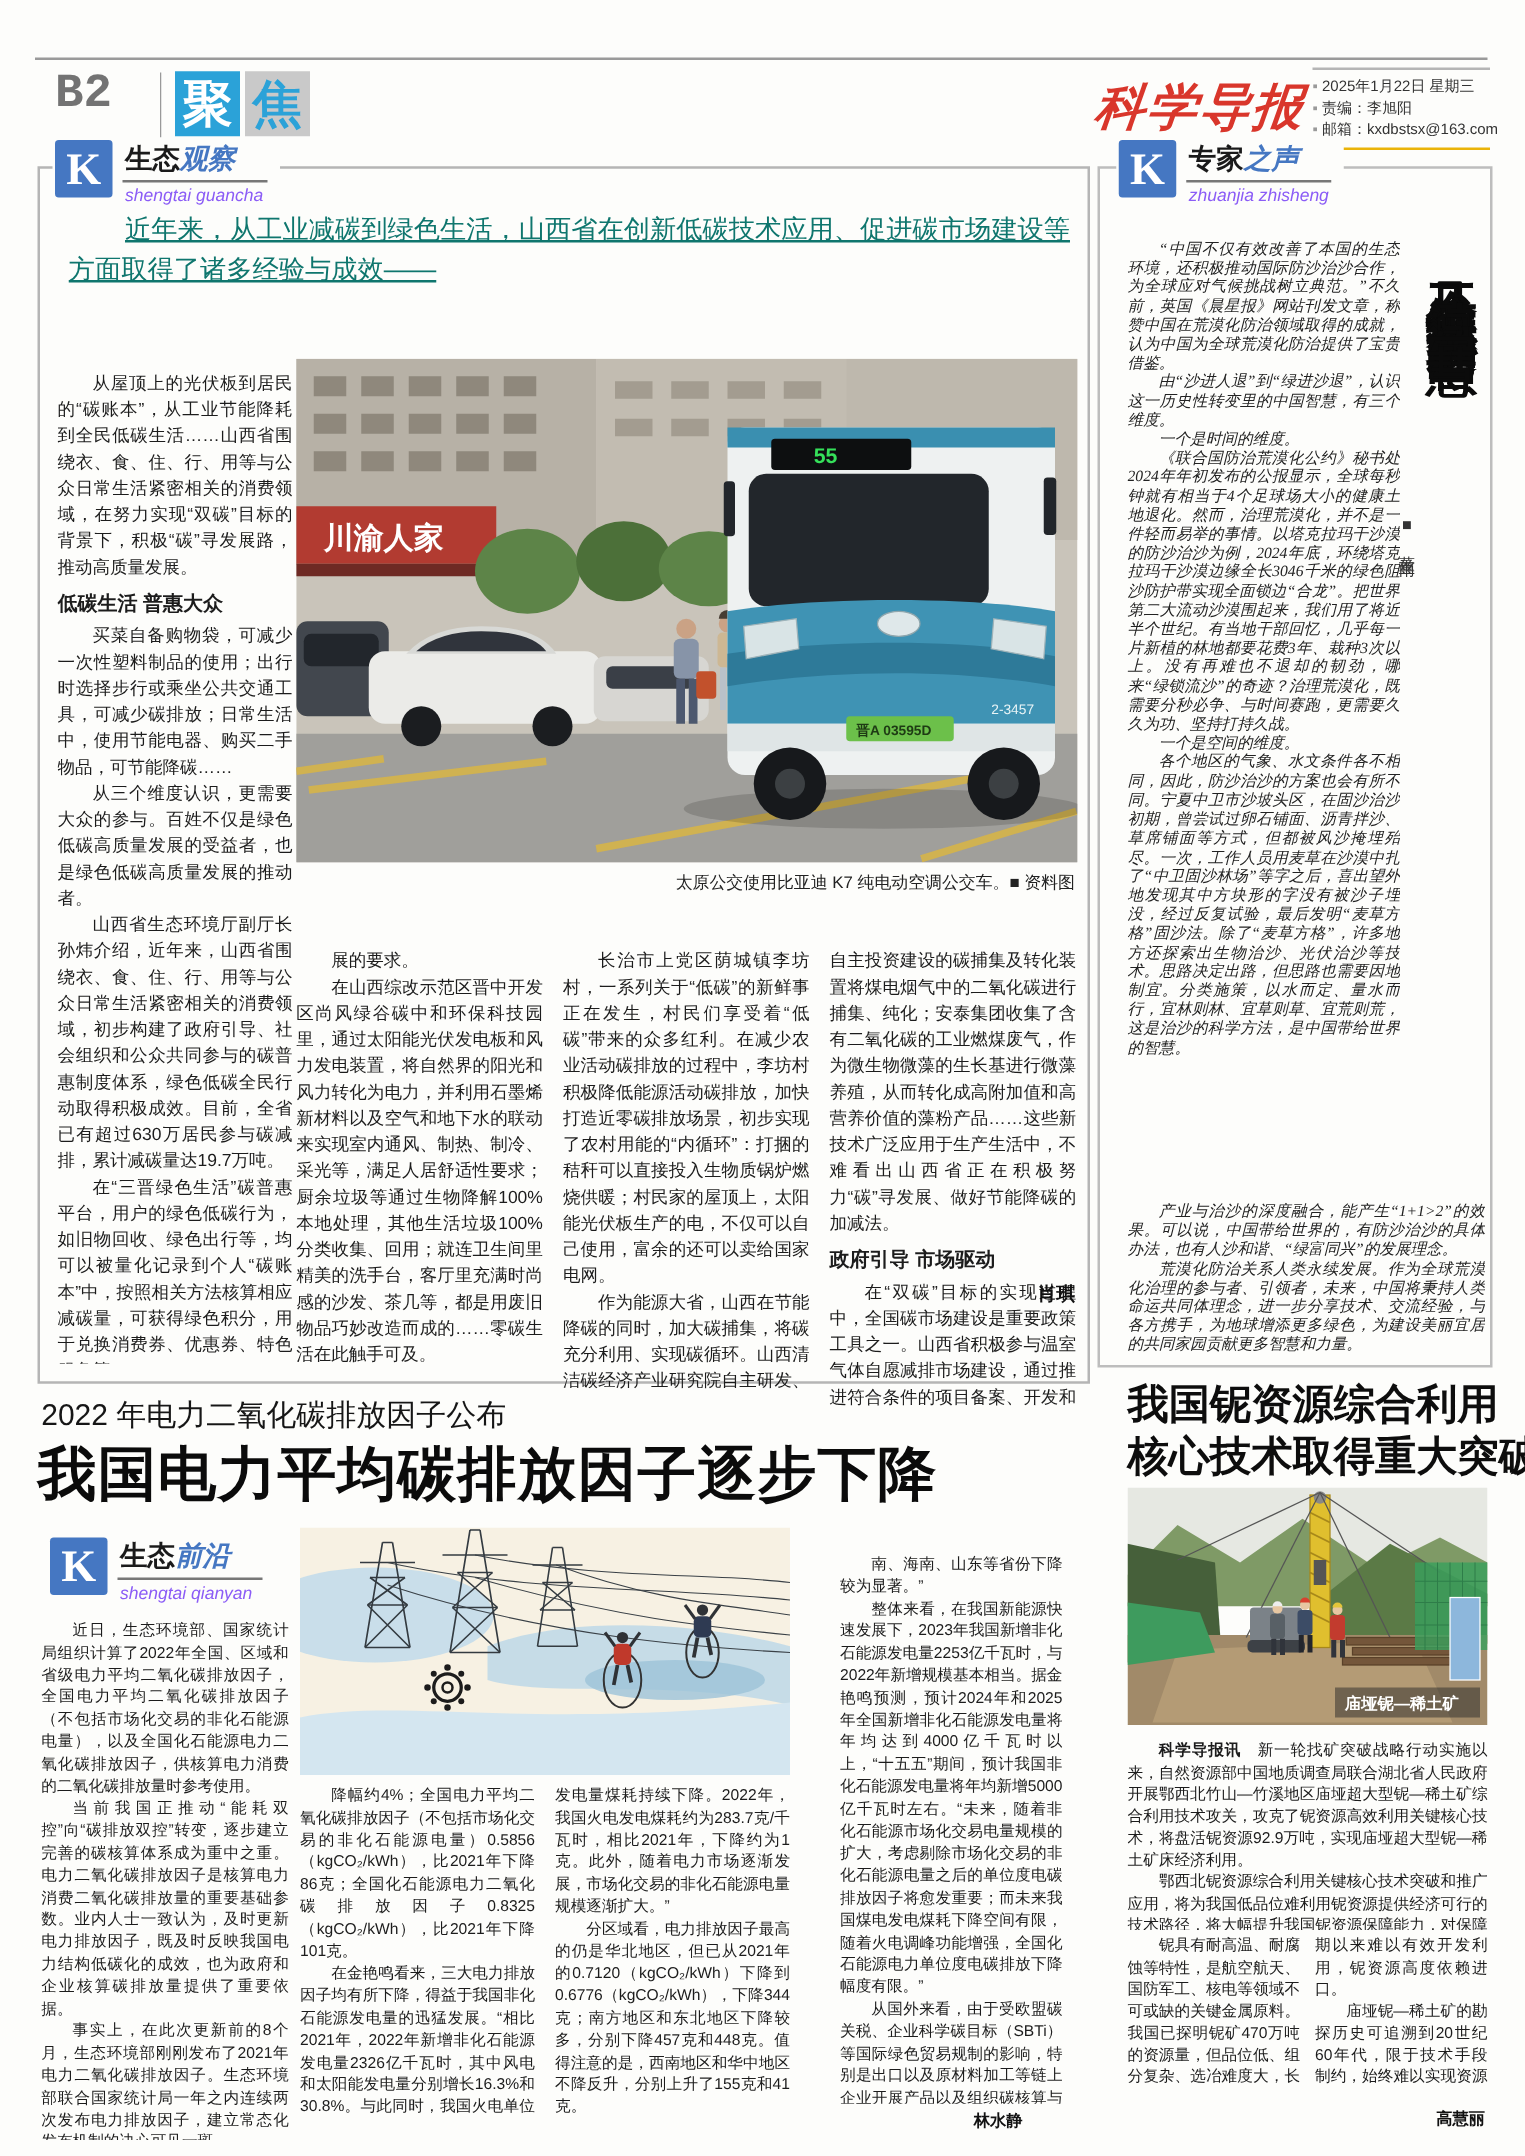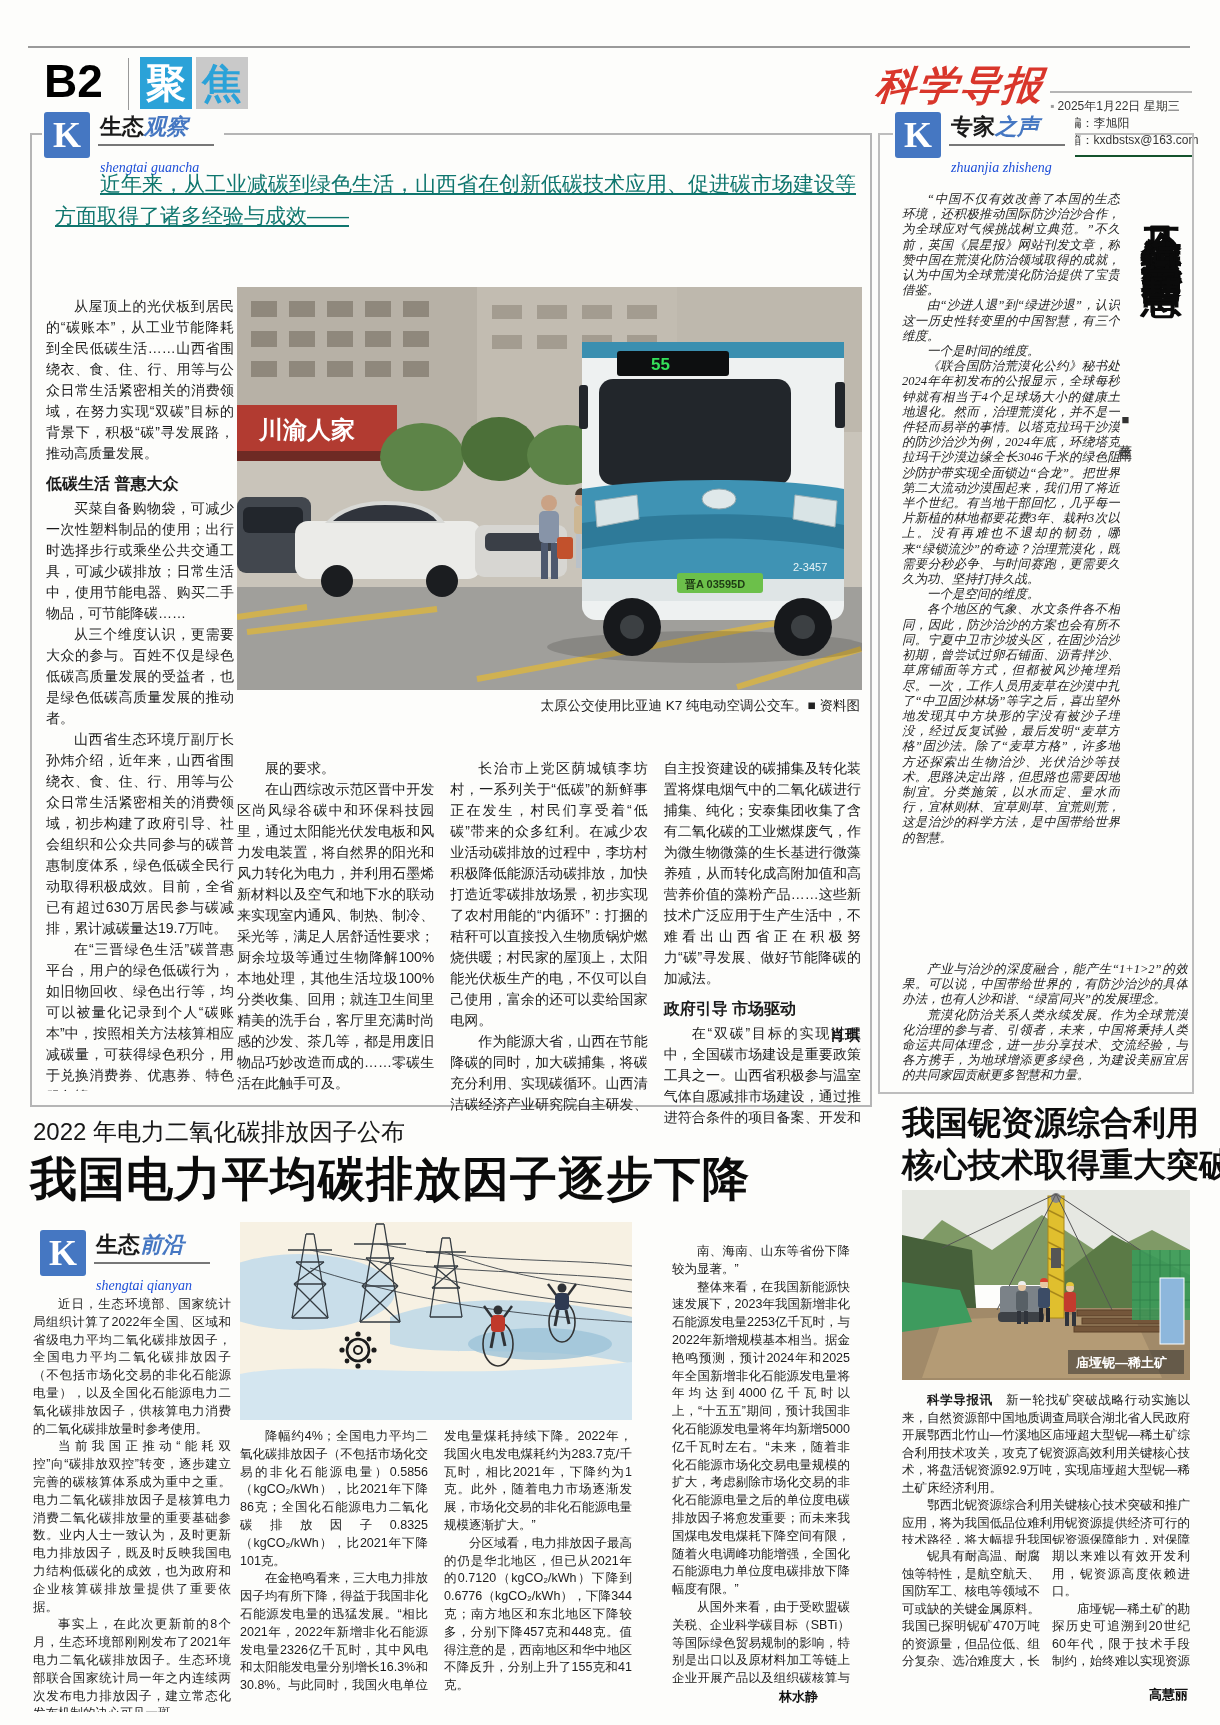--- a/index.html
+++ b/index.html
@@ -1,40 +1,40 @@
 <!DOCTYPE html>
 <html><head>
 <meta charset="utf-8">
 <style>
   html,body{margin:0;padding:0;background:#e9e9e6;}
   .page{position:relative;width:1220px;height:1725px;background:#fdfdfb;margin:0 auto;
         font-family:"Liberation Sans","DejaVu Sans",sans-serif;color:#1a1a1a;overflow:hidden;}
   .abs{position:absolute;}
   
   .top-rule{left:28px;top:46px;width:1162px;height:2px;background:#9a9a9a;}
-  .page-no{left:44px;top:54px;font-family:Liberation Sans, sans-serif;font-size:46px;font-weight:bold;color:#000000;}
+  .page-no{left:44px;top:54px;font-family:Liberation Mono, monospace;font-size:38px;font-weight:bold;color:#737373;}
   .hdr-sep{left:128px;top:58px;width:1px;height:52px;background:#999;}
   .focus-badge{left:140px;top:57px;display:flex;gap:4px;}
   .focus-sq{width:52px;height:52px;display:flex;align-items:center;justify-content:center;
             font-size:40px;font-weight:900;font-family:"Liberation Serif","DejaVu Serif",serif;}
   .focus-sq.one{background:#2ba2d8;color:#fff;}
   .focus-sq.two{background:#c9c9c9;color:#2ba2d8;}
   .masthead{left:876px;top:58px;width:170px;font-size:40px;font-weight:900;color:#d9362b;
             font-family:"Liberation Serif","DejaVu Serif",serif;font-style:italic;transform:skewX(-6deg);letter-spacing:2px;white-space:nowrap;}
-  .hdr-info{left:1050px;top:54px;width:142px;border-top:2px solid #b5b5b5;border-bottom:2px solid #14532d;padding:5px 0 6px 0;margin-top:37px;}
+  .hdr-info{left:1050px;top:54px;width:142px;border-top:2px solid #b5b5b5;border-bottom:2px solid #eab308;padding:5px 0 6px 0;}
   .hdr-info .row{font-size:12px;color:#333;line-height:17px;white-space:nowrap;}
   .hdr-info .row::before{content:"▪ ";color:#9a9a9a;}
   
   .kbadge{display:flex;align-items:flex-start;background:#fdfdfb;padding:2px 10px 2px 2px;}
   .kbadge .ksq{width:46px;height:46px;background:#4577c2;color:#fff;display:flex;align-items:center;justify-content:center;
                font-family:"Liberation Serif","DejaVu Serif",serif;font-size:36px;font-weight:bold;border-radius:3px;}
   .kbadge .lbl{margin-left:8px;}
   .kbadge .lbl .words{font-size:22px;font-weight:bold;border-bottom:2px solid #777;padding:0 26px 2px 2px;white-space:nowrap;}
   .kbadge .lbl .blue{color:#4577c2;font-family:"Liberation Serif","DejaVu Serif",serif;font-style:italic;}
-  .kbadge .lbl .pinyin{font-size:14px;color:#1d4ed8;font-family:Liberation Serif, serif;font-style:italic;padding:2px 0 0 2px;margin-top:12px;}
+  .kbadge .lbl .pinyin{font-size:14px;color:#8b5cf6;font-family:Liberation Sans, sans-serif;font-style:italic;padding:2px 0 0 2px;}
   
   .main-box{left:30px;top:133px;width:838px;height:970px;border:2px solid #b5b5b5;}
   .intro{font-size:21px;color:#0f766e;line-height:32px;white-space:nowrap;text-decoration:underline;}
   .main-headline{left:52px;top:229px;width:790px;font-size:45px;font-weight:900;letter-spacing:1px;color:#0d0d0d;white-space:nowrap;}
   .news-text{font-size:14px;line-height:21px;color:#1c1c1c;text-align:justify;overflow:hidden;}
   .para{text-indent:2em;margin:0;}
   .subhead{margin:9px 0 4px 0;font-size:16px;font-weight:bold;text-indent:0;}
   .photo-caption{font-size:13.5px;color:#222;text-align:right;}
   .author{font-weight:bold;font-size:15px;text-align:right;color:#111;}
   .colrule{column-count:3;column-gap:16px;}

